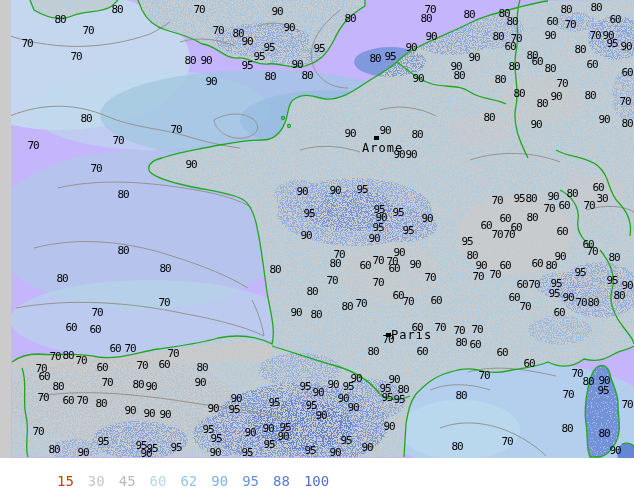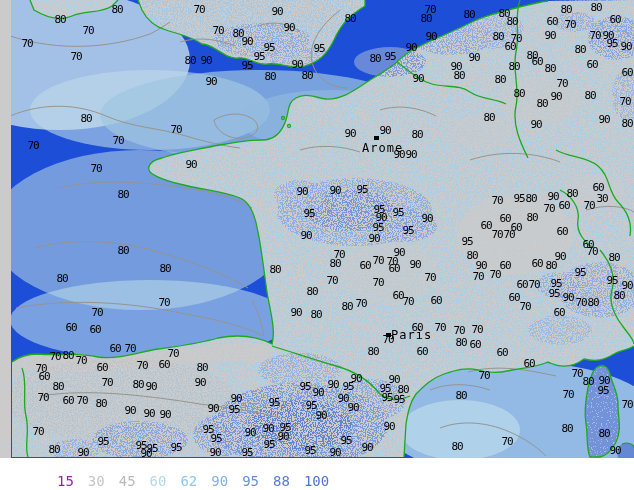--- a/index.html
+++ b/index.html
@@ -1,18 +1,18 @@
 <!DOCTYPE html>
 <html><head>
 <meta charset="utf-8">
 <style>
   html,body{margin:0;padding:0;background:#fff}
   .frame{position:relative;width:634px;height:490px;overflow:hidden;background:#fff;
          font-family:"DejaVu Sans Mono","Liberation Mono",monospace}
-  .map{position:absolute;left:0;top:0;width:634px;height:458px;background:#1d4ed8;overflow:hidden}
+  .map{position:absolute;left:0;top:0;width:634px;height:458px;background:#c4b5fd;overflow:hidden}
   .map svg{position:absolute;left:0;top:0}
   .labels{position:absolute;left:0;top:0;width:634px;height:458px}
   .vl{position:absolute;transform:translate(-50%,-50%);font:400 11px "DejaVu Sans Mono",monospace;
       letter-spacing:-1px;color:#000;white-space:nowrap;line-height:1}
   .city{position:absolute;font:400 12px "DejaVu Sans Mono",monospace;letter-spacing:1px;color:#000;
         white-space:nowrap;line-height:1}
   .citydot{position:absolute;width:5px;height:4px;background:#000}
   .legend{position:absolute;left:0;top:458px;width:634px;height:32px;background:#fff}
   .lg-title{position:absolute;left:3px;top:1px;font-size:13px;color:#000;letter-spacing:-0.5px}
   .lg-scale{position:absolute;left:57px;top:16px;display:flex;gap:14px;font-size:14px;line-height:1.1}
@@ -432,21 +432,21 @@
         <span class="vl" style="left: 615px; top: 450px;">90</span>
         <span class="citydot" style="left: 374px; top: 136px;"></span>
         <span class="city" style="left: 362px; top: 142px;">Arome</span>
         <span class="citydot" style="left: 386px; top: 333px;"></span>
         <span class="city" style="left: 391px; top: 329px;">Paris</span>
       </div>
   </div>
 
   <div class="legend">
     <div class="lg-scale">
-        <span style="color: #a21caf;">15</span>
+        <span style="color: #c2410c;">15</span>
         <span style="color: rgb(198, 198, 198);">30</span>
         <span style="color: rgb(185, 185, 185);">45</span>
         <span style="color: rgb(181, 217, 233);">60</span>
         <span style="color: rgb(147, 198, 234);">62</span>
         <span style="color: rgb(127, 176, 230);">90</span>
         <span style="color: rgb(101, 144, 220);">95</span>
         <span style="color: rgb(88, 125, 211);">88</span>
         <span style="color: rgb(79, 115, 205);">100</span>
       </div>
   </div>

